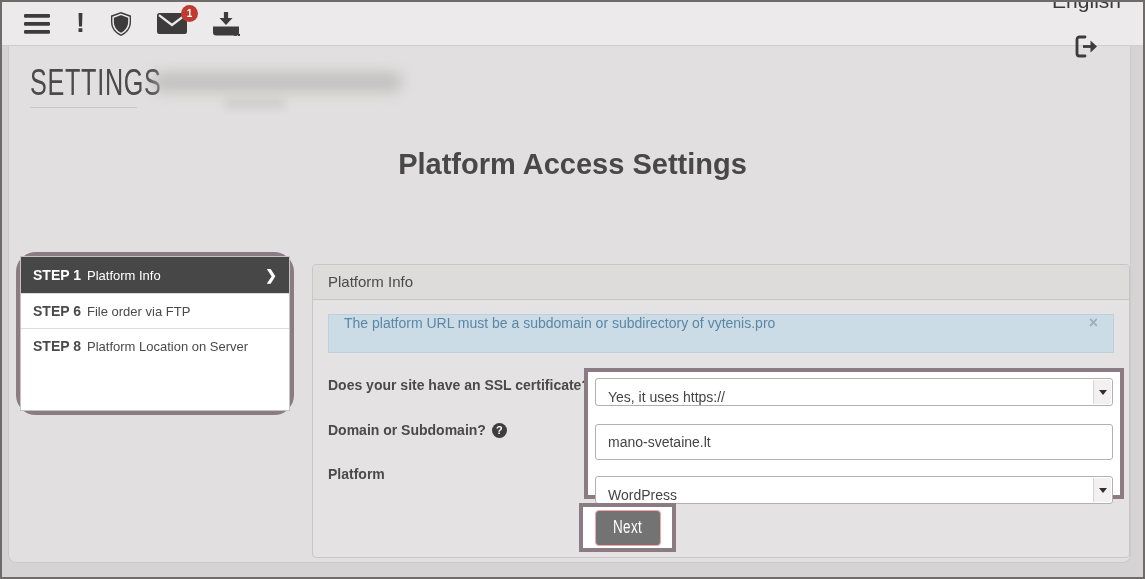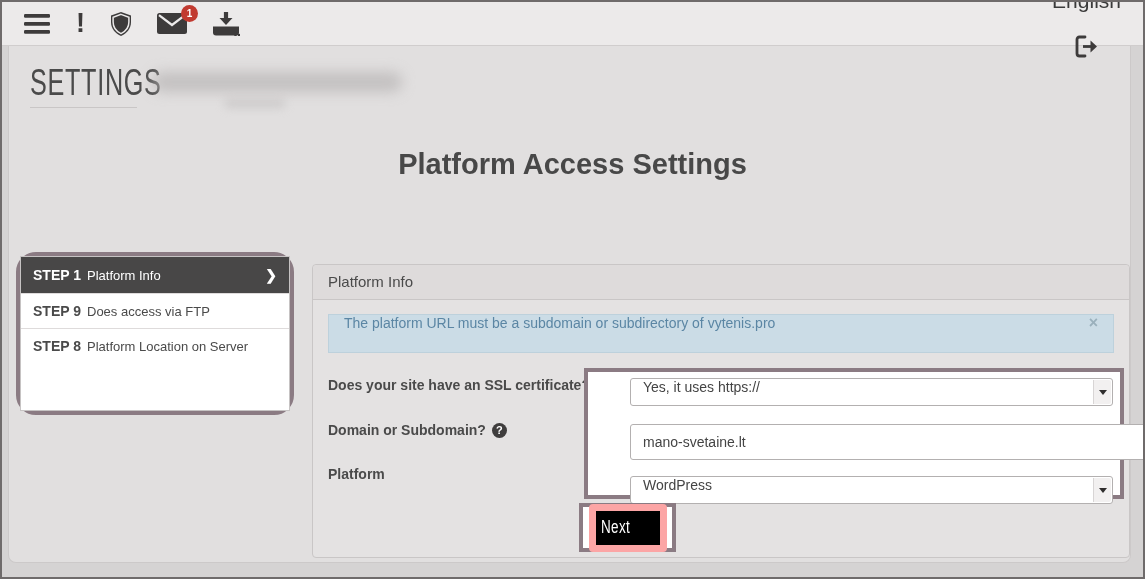--- a/index.html
+++ b/index.html
@@ -74,33 +74,33 @@
   .alert-close{margin-left:auto;color:#9ab0bc;font-weight:bold;font-size:16px;cursor:pointer;line-height:1;}
   .f-label{position:absolute;left:15px;font-size:14px;font-weight:bold;color:#4a4a4a;display:flex;align-items:center;}
   .f-label.l1{top:112px;}
   .f-label.l2{top:157px;}
   .f-label.l3{top:201px;}
   .help-ic{
     display:inline-flex;width:15px;height:15px;border-radius:50%;background:#3f3d3d;color:#fff;
     font-size:11px;font-weight:bold;align-items:center;justify-content:center;margin-left:6px;cursor:pointer;
   }
   .field{height:28px;box-sizing:border-box;border:1px solid #b3b0b0;border-radius:3px;background:#fff;
-    display:flex;align-items:flex-start;padding-left:12px;font-size:14px;color:#444;position:relative;cursor:pointer;margin-left:35px;}
+    display:flex;align-items:flex-end;padding-left:12px;font-size:14px;color:#444;position:relative;cursor:pointer;}
   .field.gap1{margin-bottom:18px;}
   .field.gap2{margin-bottom:16px;}
   .sel-arrow{
     position:absolute;right:1px;top:1px;bottom:1px;width:17px;background:#f2f0f0;border-left:1px solid #d8d5d5;
     display:flex;align-items:center;justify-content:center;border-radius:0 2px 2px 0;
   }
   .sel-arrow i{width:0;height:0;border-left:4px solid transparent;border-right:4px solid transparent;border-top:5px solid #2f2d2d;}
   .txt-input{width:100%;height:36px;box-sizing:border-box;border:1px solid #b3b0b0;border-radius:3px;background:#fff;
     padding-left:12px;font-size:14px;color:#444;font-family:"Liberation Sans",sans-serif;outline:none;}
   .next-btn{
-    width:64px;height:34px;background:#000000;border:7px solid #fca5a5;border-radius:4px;color:#fff;
-    display:flex;align-items:center;justify-content:flex-start;cursor:pointer;
+    width:64px;height:34px;background:#737373;border:1px solid #fca5a5;border-radius:4px;color:#fff;
+    display:flex;align-items:center;justify-content:center;cursor:pointer;
   }
   .next-btn span{font-size:18px;transform:scaleX(0.75);letter-spacing:.5px;}
   svg{display:block;}
 </style>
 </head>
 <body>
 
 <div class="main-panel"></div>
 
 <div class="topbar">
@@ -158,22 +158,22 @@
 </div>
 
 <div class="anno anno-steps">
   <div class="steps-list">
     <div class="step-row active">
       <span class="step-num">STEP 1</span>
       <span>Platform Info</span>
       <span class="chev">❯</span>
     </div>
     <div class="step-row">
-      <span class="step-num">STEP 9</span>
-      <span>Does access via FTP</span>
+      <span class="step-num">STEP 6</span>
+      <span>File order via FTP</span>
     </div>
     <div class="step-row">
       <span class="step-num">STEP 8</span>
       <span>Platform Location on Server</span>
     </div>
   </div>
 </div>
 
 <div class="card">
   <div class="card-header">Platform Info</div>

